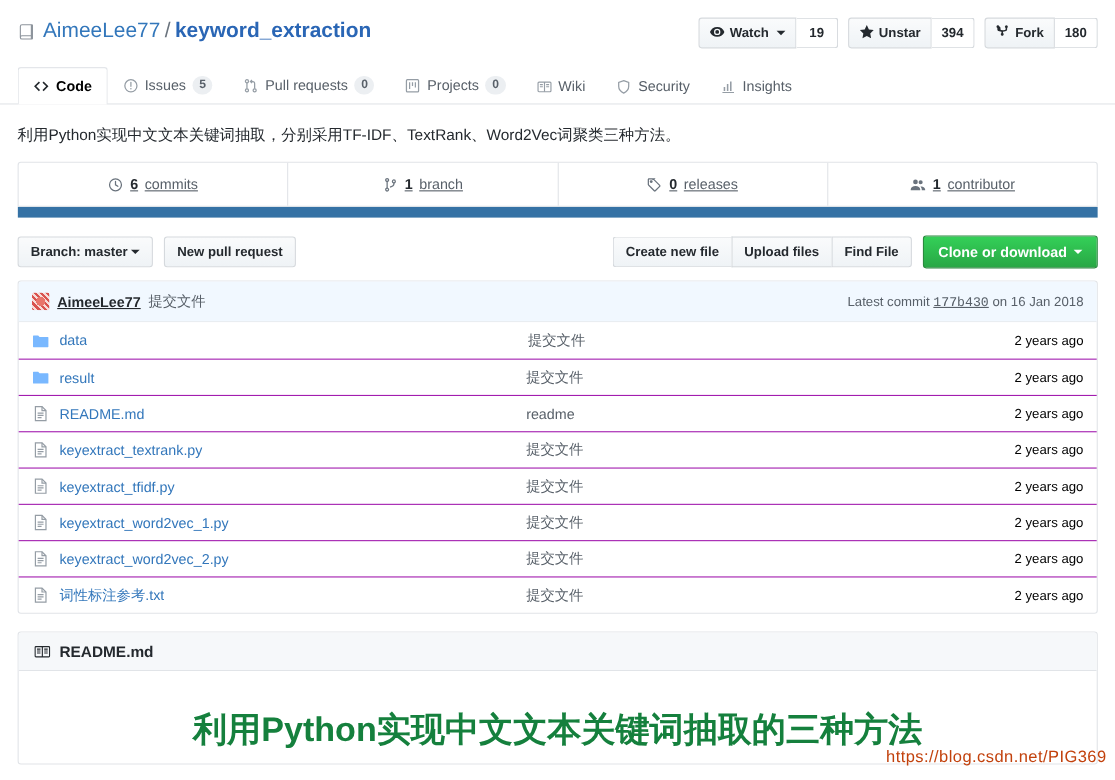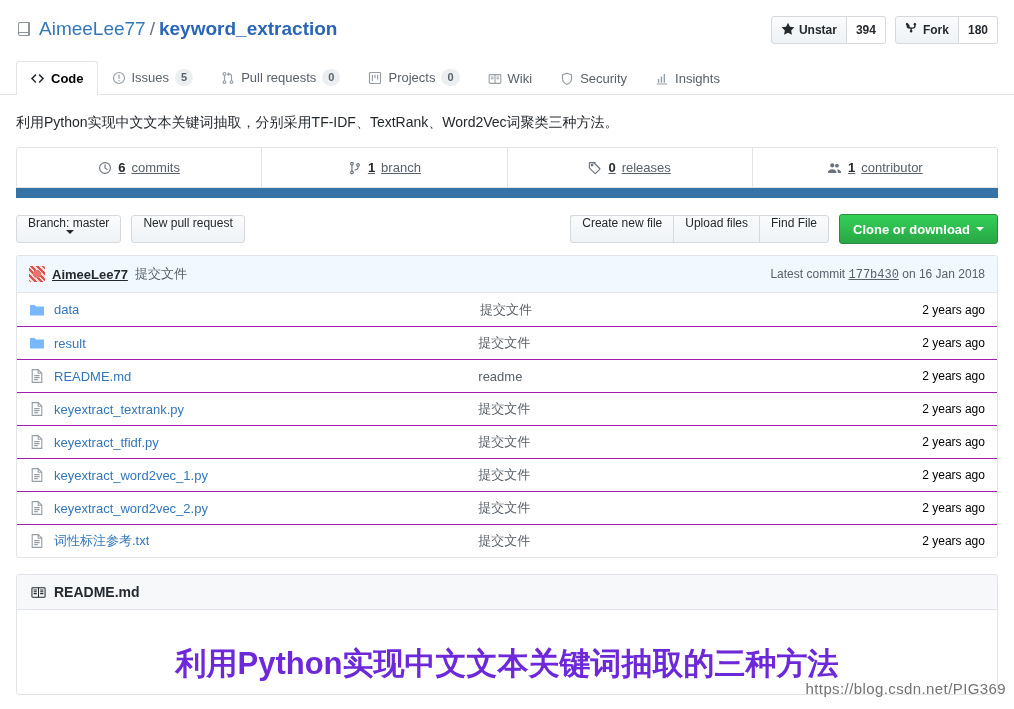--- a/index.html
+++ b/index.html
@@ -91,23 +91,23 @@
   
   .toolbar {
     display: flex; align-items: center; justify-content: space-between;
     padding: 16px 16px 11px 16px;
   }
   .toolbar-left { display: flex; gap: 10px; }
   .toolbar-right { display: flex; align-items: center; gap: 10px; }
   .btn {
     border: 1px solid #d5d9dd; border-radius: 3px;
     background: linear-gradient(#fafbfc, #eff3f6);
-    font-size: 12px; font-weight: 400; color: #24292e;
+    font-size: 12px; font-weight: 700; color: #24292e;
     height: 28px; padding: 0 11px;
-    display: flex; align-items: center; white-space: nowrap; cursor: pointer; flex-direction: column;
+    display: flex; align-items: center; white-space: nowrap; cursor: pointer;
   }
   .btn-split { display: flex; }
   .btn-split .btn { border-radius: 0; border-right: none; }
   .btn-split .btn:first-child { border-radius: 3px 0 0 3px; margin-left: 24px; }
   .btn-split .btn:last-child { border-radius: 0 3px 3px 0; border-right: 1px solid #d5d9dd; }
   .btn-green {
     background: linear-gradient(#34d058, #28a745);
     border: 1px solid #2a8a3e; color: #fff;
     height: 30px; padding: 0 13px; font-size: 13px; border-radius: 3px;
     display: flex; align-items: center; cursor: pointer; font-weight: 700;
@@ -150,26 +150,26 @@
   
   .readme { margin-top: 16px; border: 1px solid #e1e4e8; border-radius: 3px; background: #fff; }
   .readme-head {
     background: #f6f8fa; border-bottom: 1px solid #e1e4e8;
     padding: 9px 14px; display: flex; align-items: center; gap: 8px;
     font-size: 14px; font-weight: 600; border-radius: 3px 3px 0 0;
   }
   .readme-head .ico { color: #24292e; display: inline-flex; }
   .readme-body { padding: 34px 40px 10px 40px; }
   .readme-h1 {
-    font-size: 31px; font-weight: 700; color: #6d28d9;
+    font-size: 31px; font-weight: 700; color: #15803d;
     text-align: center; margin: 0; line-height: 1.3;
   }
   .watermark {
     position: absolute; right: 8px; bottom: 12px;
-    font-size: 15px; color: #737373; letter-spacing: .4px;
+    font-size: 15px; color: #c2410c; letter-spacing: .4px;
     font-family: "Liberation Sans", sans-serif; pointer-events: none;
   }
 </style>
 </head>
 <body>
 
 <div class="page">
 
   <div class="repo-head">
     <div class="repo-title">
@@ -178,20 +178,32 @@
             <path d="M4 1h9a1 1 0 011 1v12a1 1 0 01-1 1H4a2 2 0 01-2-2V3a2 2 0 012-2zm0 1a1 1 0 00-1 1v8.27A2 2 0 014 11h8V2H4zm0 10a1 1 0 100 2h8v-2H4z"></path>
           </svg>
       </span>
       <a class="repo-owner" href="#">AimeeLee77</a>
       <span class="repo-slash">/</span>
       <a class="repo-name" href="#">keyword_extraction</a>
     </div>
 
     <div class="actions">
 
+      <div class="btn-group">
+        <div class="btn-main">
+          <span class="ico">
+            <svg width="14" height="14" viewBox="0 0 16 16" fill="currentColor">
+                <path d="M8 3C4.5 3 1.6 5.1.5 8c1.1 2.9 4 5 7.5 5s6.4-2.1 7.5-5C14.4 5.1 11.5 3 8 3zm0 8.3A3.3 3.3 0 1111.3 8 3.3 3.3 0 018 11.3zm0-5.3a2 2 0 102 2 2 2 0 00-2-2z"></path>
+              </svg>
+          </span>
+          <span>Watch</span>
+          <span class="caret"></span>
+        </div>
+        <div class="btn-count">19</div>
+      </div>
 
       <div class="btn-group">
         <div class="btn-main">
           <span class="ico">
             <svg width="14" height="14" viewBox="0 0 16 16" fill="currentColor">
                 <path d="M8 .8l2.2 4.6 5 .7-3.6 3.5.9 5L8 12.3l-4.5 2.3.9-5L.8 6.1l5-.7L8 .8z"></path>
               </svg>
           </span>
           <span>Unstar</span>
         </div>

